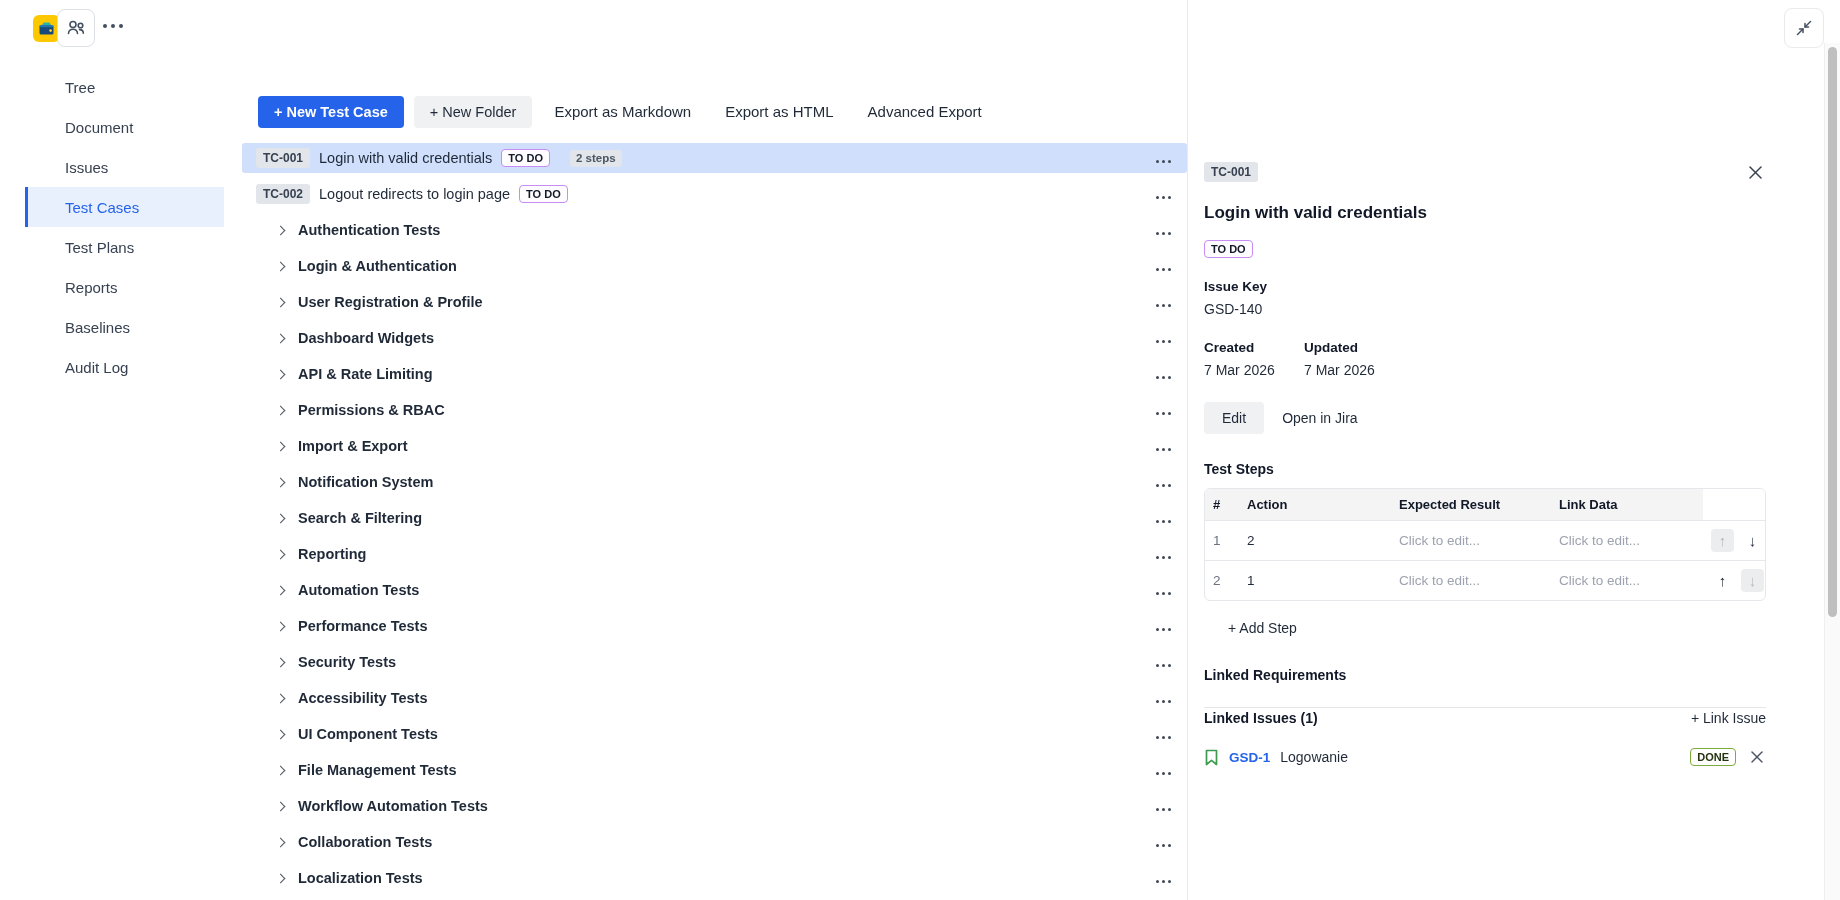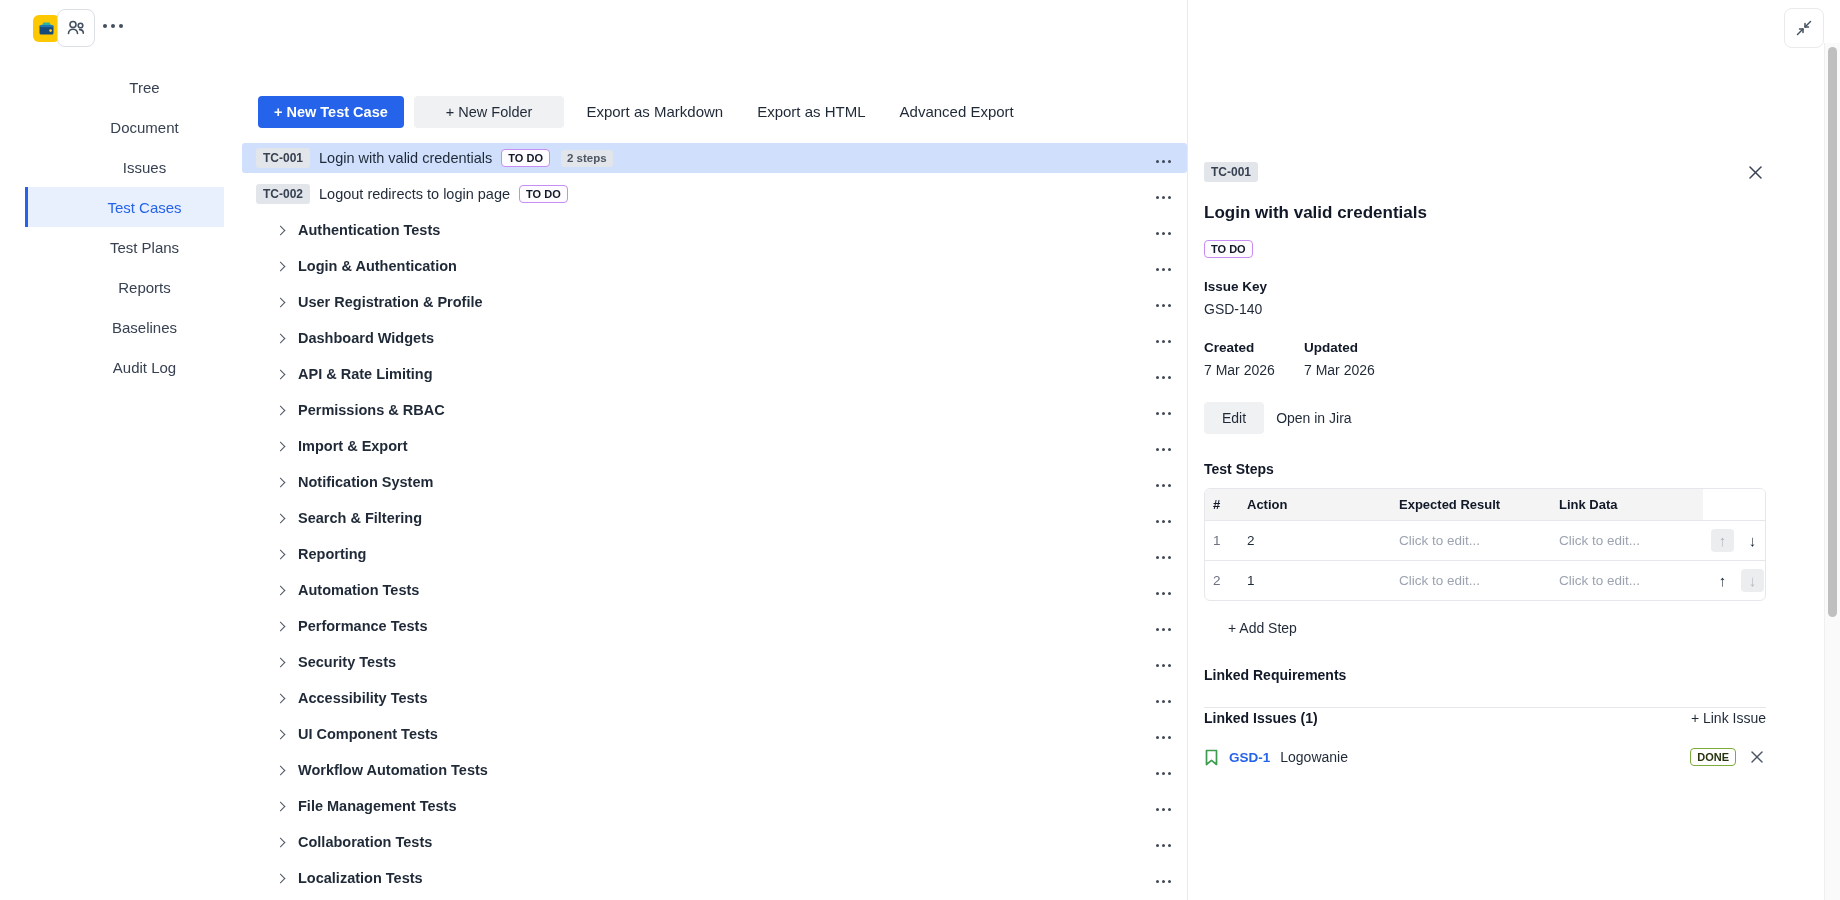--- a/index.html
+++ b/index.html
@@ -23,62 +23,62 @@
 
   
   .scroll-track { position:absolute; right:0; top:43px; width:16px; height:857px;
     background:#fafafa; border-left:1px solid #efefef; }
   .scroll-thumb { position:absolute; right:3px; top:4px; width:9px; height:570px;
     background:#bfbfbf; border-radius:5px; }
 
   
   .sidebar { position:absolute; left:0; top:67px; width:224px; }
   .side-item { height:40px; display:flex; align-items:center; padding-left:37px;
-    margin-left:25px; font-size:15px; color:#374151; border-left:3px solid transparent; cursor:pointer;justify-content:center; }
+    margin-left:25px; font-size:15px; color:#374151; border-left:3px solid transparent; cursor:pointer; }
   .side-item.active { background:#e9f0fd; color:#2563eb; border-left-color:#2563eb; }
 
   
   .list-pane { position:absolute; left:242px; top:0; width:945px; }
   .toolbar { position:absolute; left:16px; top:95px; display:flex; align-items:center; gap:10px; }
   .btn-primary { background:#2563eb; color:#fff; border:none; border-radius:4px;
     font-size:14.5px; font-weight:700; padding:8px 16px; cursor:pointer; font-family:inherit; }
   .btn-gray { background:#f0f1f3; color:#1f2937; border:none; border-radius:4px;
-    font-size:14.5px; padding:8px 32px; cursor:pointer; font-family:inherit; }
+    font-size:14.5px; padding:8px 16px; cursor:pointer; font-family:inherit; }
   .btn-text { background:transparent; border:none; color:#1f2937; font-size:15px;
     padding:8px 12px; cursor:pointer; font-family:inherit; }
   .rows { position:absolute; left:0; top:143px; width:945px; }
   .row { height:30px; margin-bottom:6px; display:flex; align-items:center;
     padding:0 14px; border-radius:3px; cursor:pointer; }
   .row.selected { background:#cfdffc; }
   .tc-id { background:#e2e5e9; color:#374151; font-size:12px; font-weight:700;
     border-radius:3px; padding:3px 7px; margin-right:9px; }
   .tc-title { font-size:14.5px; color:#1f2937; margin-right:9px; }
   .badge-status { border:1px solid #c88df2; border-radius:4px; background:#fefcff;
     color:#111827; font-size:11px; font-weight:700; padding:2px 6px; }
   .badge-steps { background:#e2e5e9; color:#4b5563; font-size:11.5px; font-weight:700;
-    border-radius:3px; padding:2.5px 6px; margin-left:11px; }
+    border-radius:3px; padding:2.5px 6px; margin-left:20px; }
   .row .dots { margin-left:auto; cursor:pointer; }
   .chev { width:7px; height:7px; border-top:1.7px solid #4b5563; border-right:1.7px solid #4b5563;
     transform:rotate(45deg); margin:0 14px 0 21px; flex:0 0 auto; }
   .folder-name { font-size:14.5px; font-weight:700; color:#1f2937; }
 
   
   .detail { position:absolute; left:1187px; top:0; width:637px; height:900px;
     border-left:1px solid #e9eaec; }
   .detail-inner { padding:162px 59px 0 16px; }
   .d-head { display:flex; align-items:center; justify-content:space-between; }
   .close-x { background:none; border:none; cursor:pointer; padding:2px; line-height:0; }
   .d-title { font-size:17px; font-weight:700; color:#111827; margin-top:21px; }
   .d-status { display:inline-block; margin-top:17px; }
   .f-label { font-size:13.5px; font-weight:700; color:#111827; }
   .f-value { font-size:14px; color:#1f2937; margin-top:7px; }
   .issue-key-block { margin-top:21px; }
   .dates { display:flex; margin-top:23px; }
   .dates .col { width:100px; }
-  .actions { display:flex; align-items:center; margin-top:24px; }
+  .actions { display:flex; align-items:center; margin-top:24px; gap:6px; }
   .btn-edit { background:#f0f1f3; border:none; border-radius:4px; color:#1f2937;
     font-size:14px; padding:8px 18px; cursor:pointer; font-family:inherit; }
   .btn-jira { background:none; border:none; color:#1f2937; font-size:14px;
     padding:8px 12px; cursor:pointer; font-family:inherit; }
   .sec-title { font-size:14px; font-weight:700; color:#111827; }
   .steps-title { margin-top:27px; }
   .steps-table { margin-top:11px; width:562px; border:1px solid #e5e7eb; border-radius:6px; overflow:hidden; }
   .t-row { display:flex; align-items:stretch; }
   .t-row + .t-row { border-top:1px solid #e5e7eb; }
   .t-head .cell { background:#f4f4f5; font-size:13px; font-weight:700; color:#111827; padding:8px 8px; }
@@ -271,26 +271,26 @@
           <span class="folder-name">Accessibility Tests</span>
           <span class="dots small"><i></i><i></i><i></i></span>
         </div>
         <div class="row">
           <span class="chev"></span>
           <span class="folder-name">UI Component Tests</span>
           <span class="dots small"><i></i><i></i><i></i></span>
         </div>
         <div class="row">
           <span class="chev"></span>
+          <span class="folder-name">File Management Tests</span>
+          <span class="dots small"><i></i><i></i><i></i></span>
+        </div>
+        <div class="row">
+          <span class="chev"></span>
           <span class="folder-name">Workflow Automation Tests</span>
-          <span class="dots small"><i></i><i></i><i></i></span>
-        </div>
-        <div class="row">
-          <span class="chev"></span>
-          <span class="folder-name">File Management Tests</span>
           <span class="dots small"><i></i><i></i><i></i></span>
         </div>
         <div class="row">
           <span class="chev"></span>
           <span class="folder-name">Collaboration Tests</span>
           <span class="dots small"><i></i><i></i><i></i></span>
         </div>
         <div class="row">
           <span class="chev"></span>
           <span class="folder-name">Localization Tests</span>

